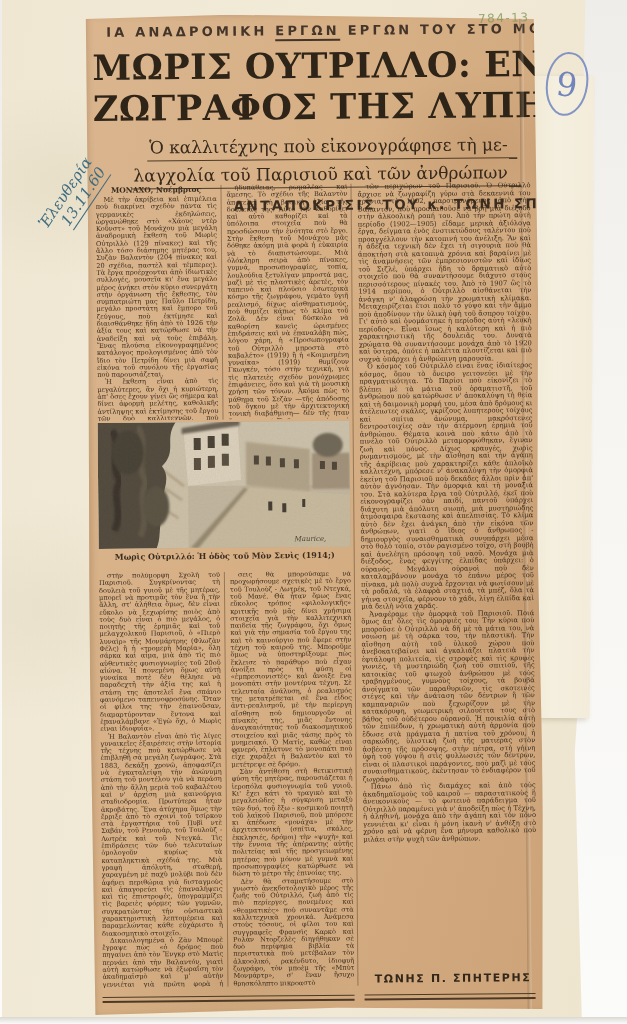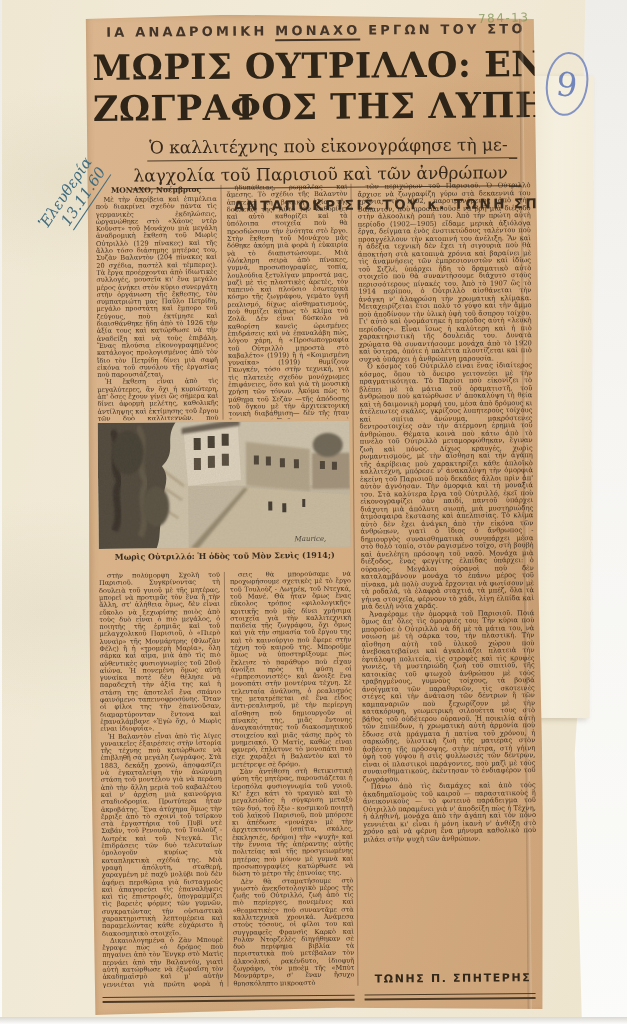--- a/index.html
+++ b/index.html
@@ -112,21 +112,21 @@
 <div class="second-sheet"></div>
 
 <div class="archnum">784-13</div>
 <div class="circle9">
   <span>9</span>
 </div>
 
 <div class="clipping">
   <div class="crease"></div>
 
-  <div class="kicker"><span>ΙΑ ΑΝΑΔΡΟΜΙΚΗ </span><span class="uline">ΜΟΝΑΧΟ</span><span> ΕΡΓΩΝ ΤΟΥ ΣΤΟ ΜΟΝΑΧΟ</span></div>
+  <div class="kicker"><span>ΙΑ ΑΝΑΔΡΟΜΙΚΗ </span><span class="uline">ΕΡΓΩΝ</span><span> ΕΡΓΩΝ ΤΟΥ ΣΤΟ ΜΟΝΑΧΟ</span></div>
 
   <div class="headline">
     <div>ΜΩΡΙΣ ΟΥΤΡΙΛΛΟ: ΕΝΑΣ</div>
     <div>ΖΩΓΡΑΦΟΣ ΤΗΣ ΛΥΠΗΣ...</div>
   </div>
 
   <div class="subhead">
     <span class="l1">Ὁ καλλιτέχνης ποὺ εἰκονογράφησε τὴ με-</span><br>
     <span class="l2">λαγχολία τοῦ Παρισιοῦ καὶ τῶν ἀνθρώπων</span>
   </div>

